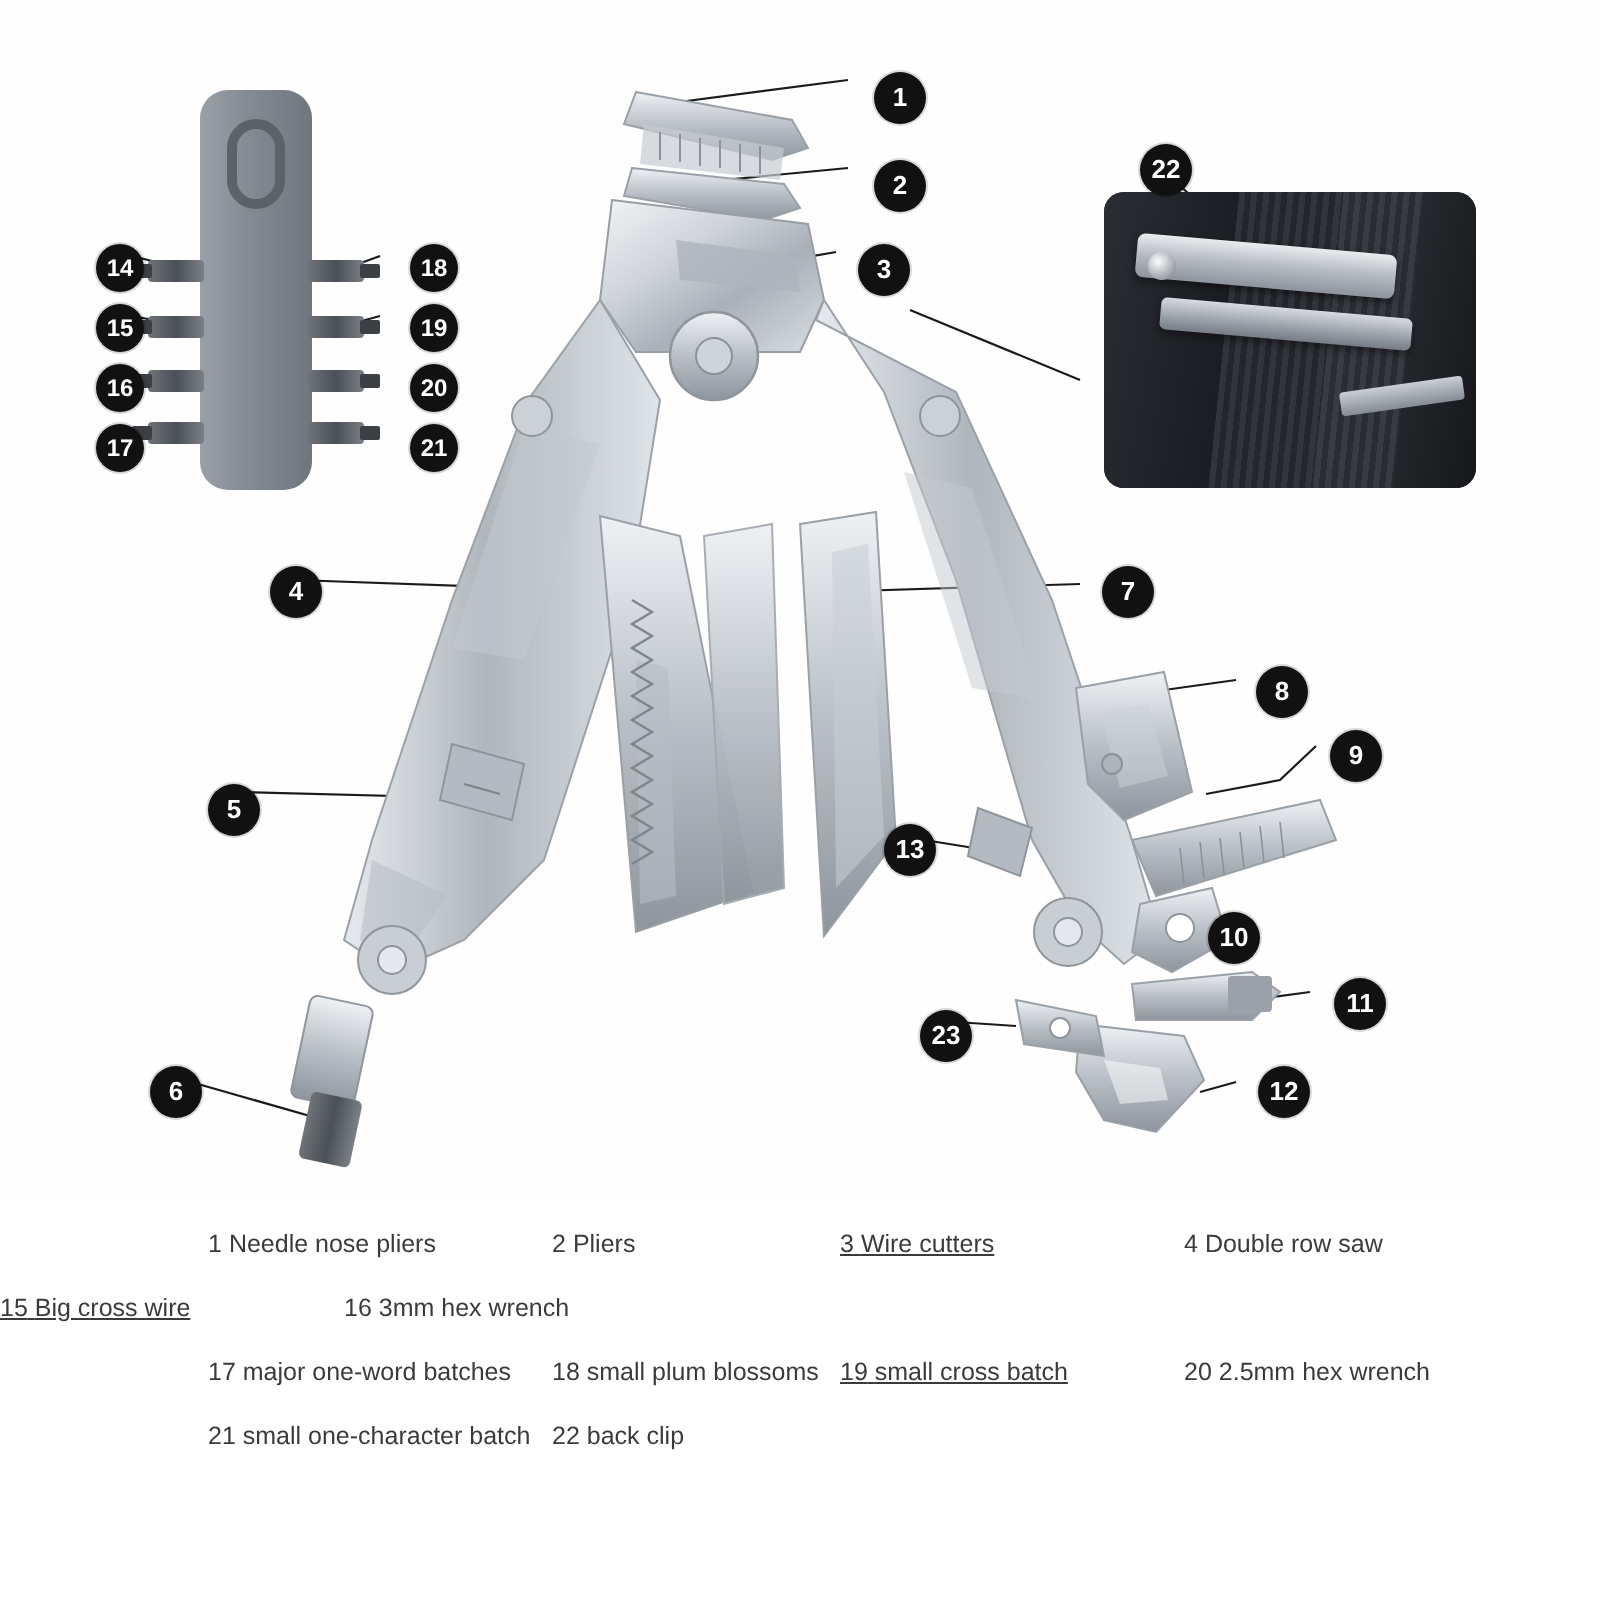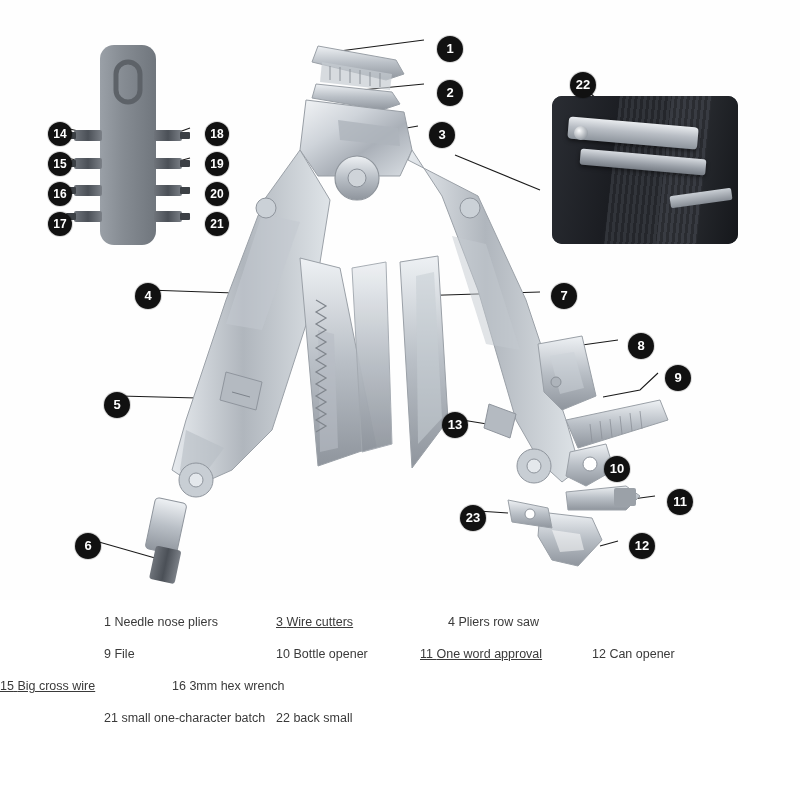--- a/index.html
+++ b/index.html
@@ -371,38 +371,39 @@
     <div class="callout small" style="left:205px; top:182px;">20</div>
     <div class="callout small" style="left:205px; top:212px;">21</div>
     <div class="callout" style="left:570px; top:72px;">22</div>
     <div class="callout" style="left:460px; top:505px;">23</div>
   </div>
 
   <div id="legend">
 
     <div class="row">
       <div class="cell c1"><span>1</span> <span>Needle nose pliers</span></div>
+      <div class="cell c2"><span>2</span> <span>Pliers</span></div>
       <div class="cell c3"><span>3</span> <span>Wire cutters</span></div>
-      <div class="cell c4"><span>4</span> <span>Pliers row saw</span></div>
+      <div class="cell c4"><span>4</span> <span>Double row saw</span></div>
     </div>
 
 
-    <div class="row">
-      <div class="cell c1"><span>9</span> <span>File</span></div>
-      <div class="cell c2"><span>10</span> <span>Bottle opener</span></div>
-      <div class="cell c3"><span>11</span> <span>One word approval</span></div>
-      <div class="cell c4"><span>12</span> <span>Can opener</span></div>
-    </div>
 
     <div class="row">
       <div class="cell c3"><span>15</span> <span>Big cross wire</span></div>
       <div class="cell c4"><span>16</span> <span>3mm hex wrench</span></div>
     </div>
 
+    <div class="row">
+      <div class="cell c1"><span>17</span> <span>major one-word batches</span></div>
+      <div class="cell c2"><span>18</span> <span>small plum blossoms</span></div>
+      <div class="cell c3"><span>19</span> <span>small cross batch</span></div>
+      <div class="cell c4"><span>20</span> <span>2.5mm hex wrench</span></div>
+    </div>
 
     <div class="row">
       <div class="cell c1"><span>21</span> <span>small one-character batch</span></div>
-      <div class="cell c2"><span>22</span> <span>back small</span></div>
+      <div class="cell c2"><span>22</span> <span>back clip</span></div>
       <div class="cell c4"></div>
     </div>
 
   </div>
 </div>
 
 </body></html>

